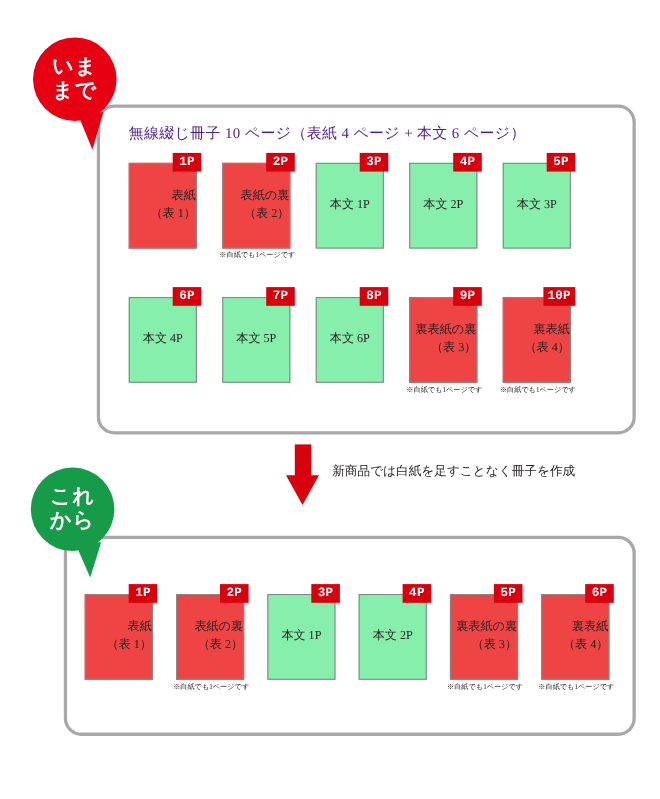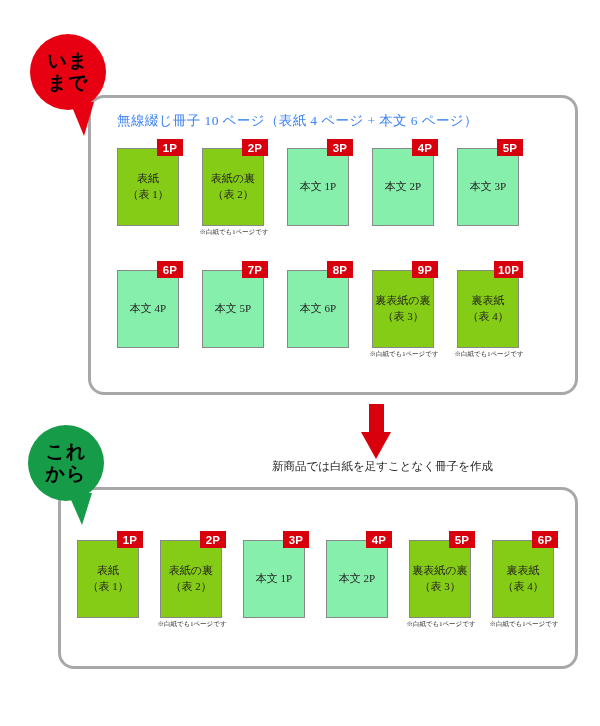--- a/index.html
+++ b/index.html
@@ -15,21 +15,21 @@
     color: #231f20;
     overflow: hidden;
   }
 
   
   .bubble {
     position: absolute;
     width: 76px;
     height: 76px;
     border-radius: 50%;
-    color: #000000;
+    color: #ffffff;
     font-size: 19px;
     font-weight: bold;
     line-height: 1.18;
     letter-spacing: 1px;
     display: flex;
     flex-direction: column;
     align-items: center;
     justify-content: center;
     text-align: center;
     z-index: 6;
@@ -84,21 +84,21 @@
     top: 487px;
     width: 520px;
     height: 182px;
   }
   .panel-title {
     position: absolute;
     left: 26px;
     top: 14px;
     font-size: 13.5px;
     font-family: "Liberation Serif", "DejaVu Serif", serif;
-    color: #3b82f6;
+    color: #4c1d95;
     white-space: nowrap;
     letter-spacing: 0.4px;
   }
 
   
   .row {
     position: absolute;
     display: flex;
   }
   .card-wrap {
@@ -114,34 +114,34 @@
     display: flex;
     flex-direction: column;
     align-items: center;
     justify-content: center;
     font-family: "Liberation Serif", "DejaVu Serif", serif;
     font-size: 11px;
     line-height: 1.45;
     color: #231f20;
     text-align: center;
   }
-  .card.cover  { background: #84cc16; }
+  .card.cover  { background: #ef4444; align-items: flex-end; }
   .card.body   { background: #86efac; }
   .tab {
     position: absolute;
     right: -4px;
     top: -9px;
     min-width: 26px;
     height: 17px;
     padding: 0 4px;
     background: #d9000d;
     color: #ffffff;
     font-size: 11.5px;
     font-weight: bold;
-    font-family: Liberation Sans, sans-serif;
+    font-family: Liberation Mono, monospace;
     display: flex;
     align-items: center;
     justify-content: center;
     box-sizing: border-box;
     z-index: 3;
     letter-spacing: 0.2px;
   }
   .note {
     position: absolute;
     left: -6px;
@@ -154,21 +154,20 @@
     text-align: center;
   }
 
   
   .arrow-block {
     position: absolute;
     left: 260px;
     top: 404px;
     display: flex;
     align-items: center;
-    flex-direction: column;
   }
   .arrow {
     position: relative;
     width: 30px;
     height: 55px;
   }
   .arrow .shaft {
     position: absolute;
     left: 8px;
     top: 0;

